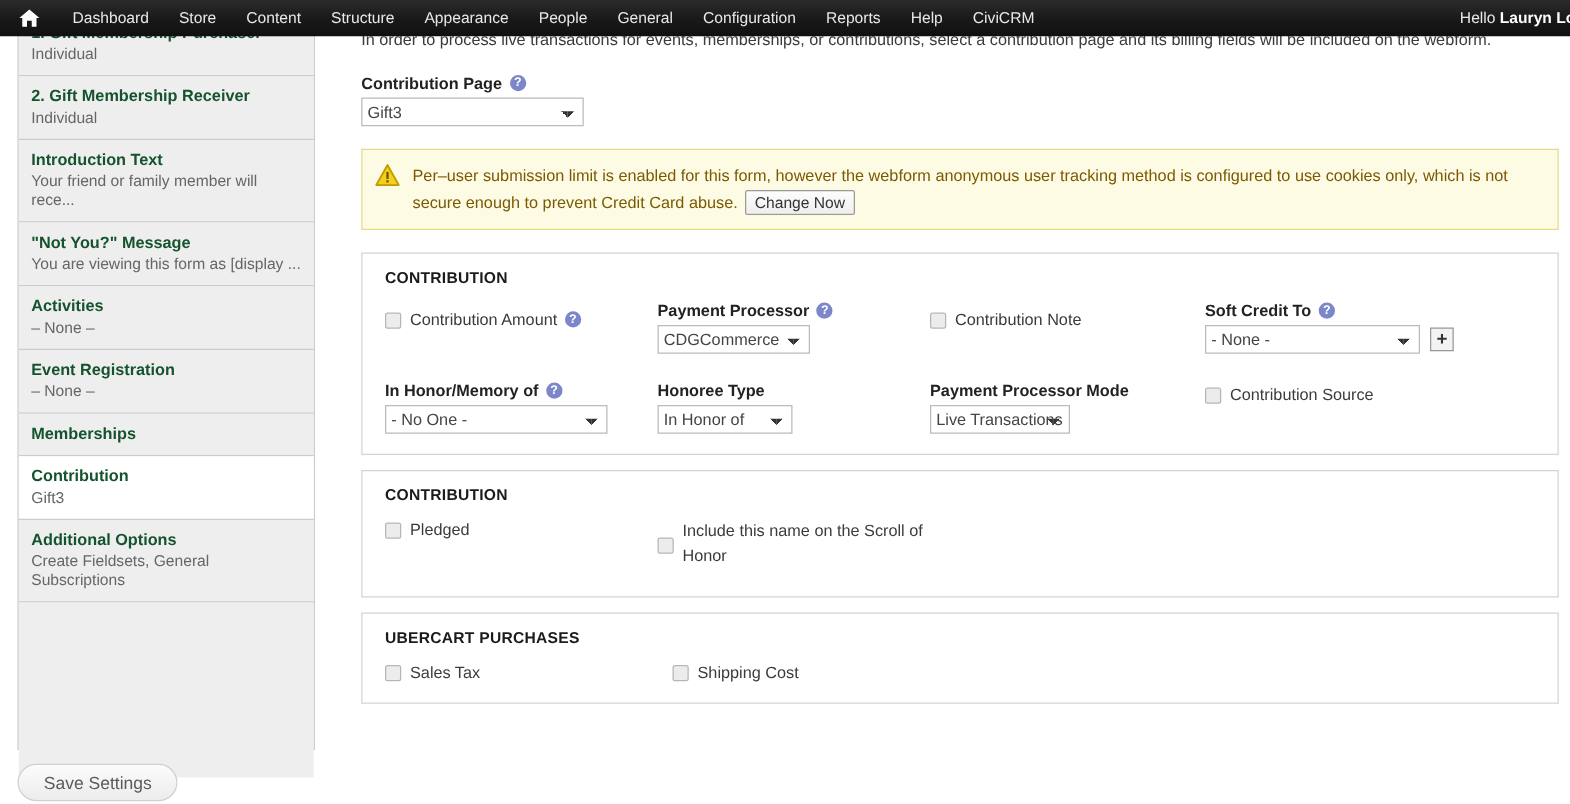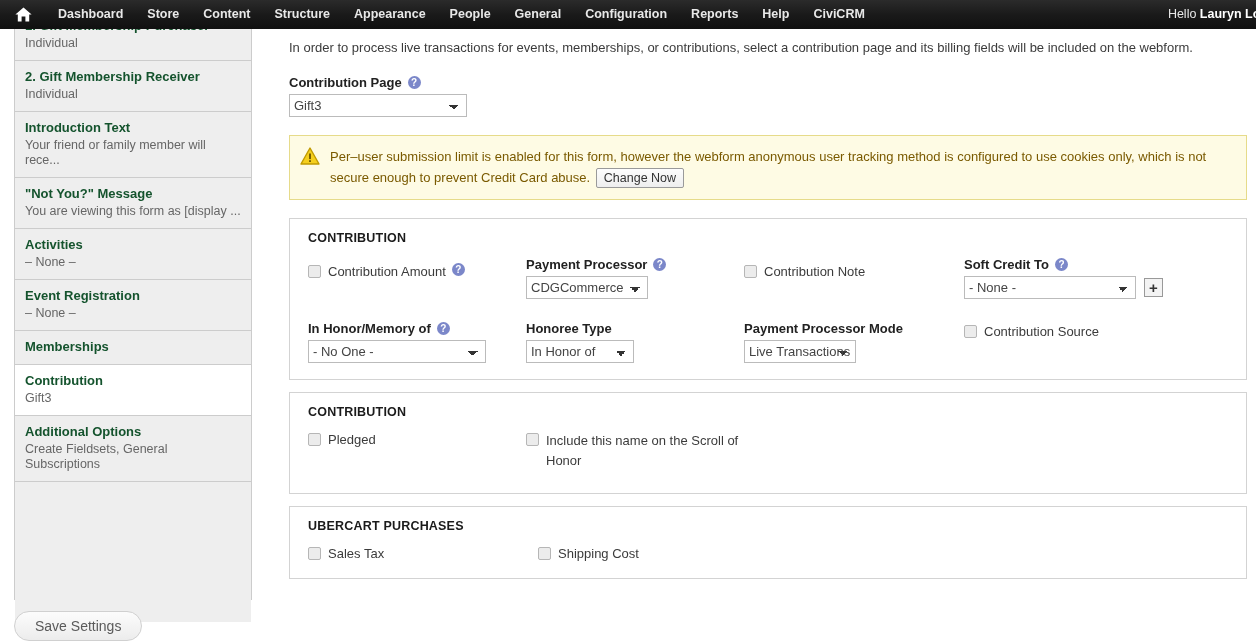--- a/index.html
+++ b/index.html
@@ -30,21 +30,20 @@
     cursor: pointer;
   }
   #toolbar .home svg { display: block; }
   #toolbar .tb-item {
     color: #e8e8e8;
     padding: 0 12px;
     line-height: 29px;
     white-space: nowrap;
     cursor: pointer;
     text-decoration: none;
-    font-weight: bold;
   }
   #toolbar .spacer { flex: 1 1 auto; }
   #toolbar .tb-user {
     padding-right: 0px;
     line-height: 29px;
     white-space: nowrap;
     color: #e8e8e8;
     margin-right: -14px;
   }
   #toolbar .tb-user b { font-weight: bold; color: #ffffff; }
@@ -88,21 +87,21 @@
     margin-top: 2px;
   }
   #sidebar .vt-filler {
     background: #eeeeee;
     height: 140px;
   }
 
   
   #content {
     position: absolute;
-    left: 265px; top: 16px;
+    left: 265px; top: 0;
     width: 991px;
     padding: 22px 6px 0 24px;
   }
   .intro {
     font-size: 13px;
     line-height: 19px;
     color: #3b3b3b;
     max-width: 960px;
     margin: 0 0 18px 0;
   }
@@ -192,21 +191,21 @@
     margin-bottom: 12px;
   }
   .cols {
     display: flex;
     align-items: flex-start;
   }
   .col { }
 
   .chk-row {
     display: flex;
-    align-items: flex-start;
+    align-items: center;
     line-height: 17px;
   }
   input[type=checkbox].cb {
     -webkit-appearance: none;
     -moz-appearance: none;
     appearance: none;
     width: 13px; height: 13px;
     border: 1px solid #b6b6b6;
     background: #ececec;
     border-radius: 2px;

